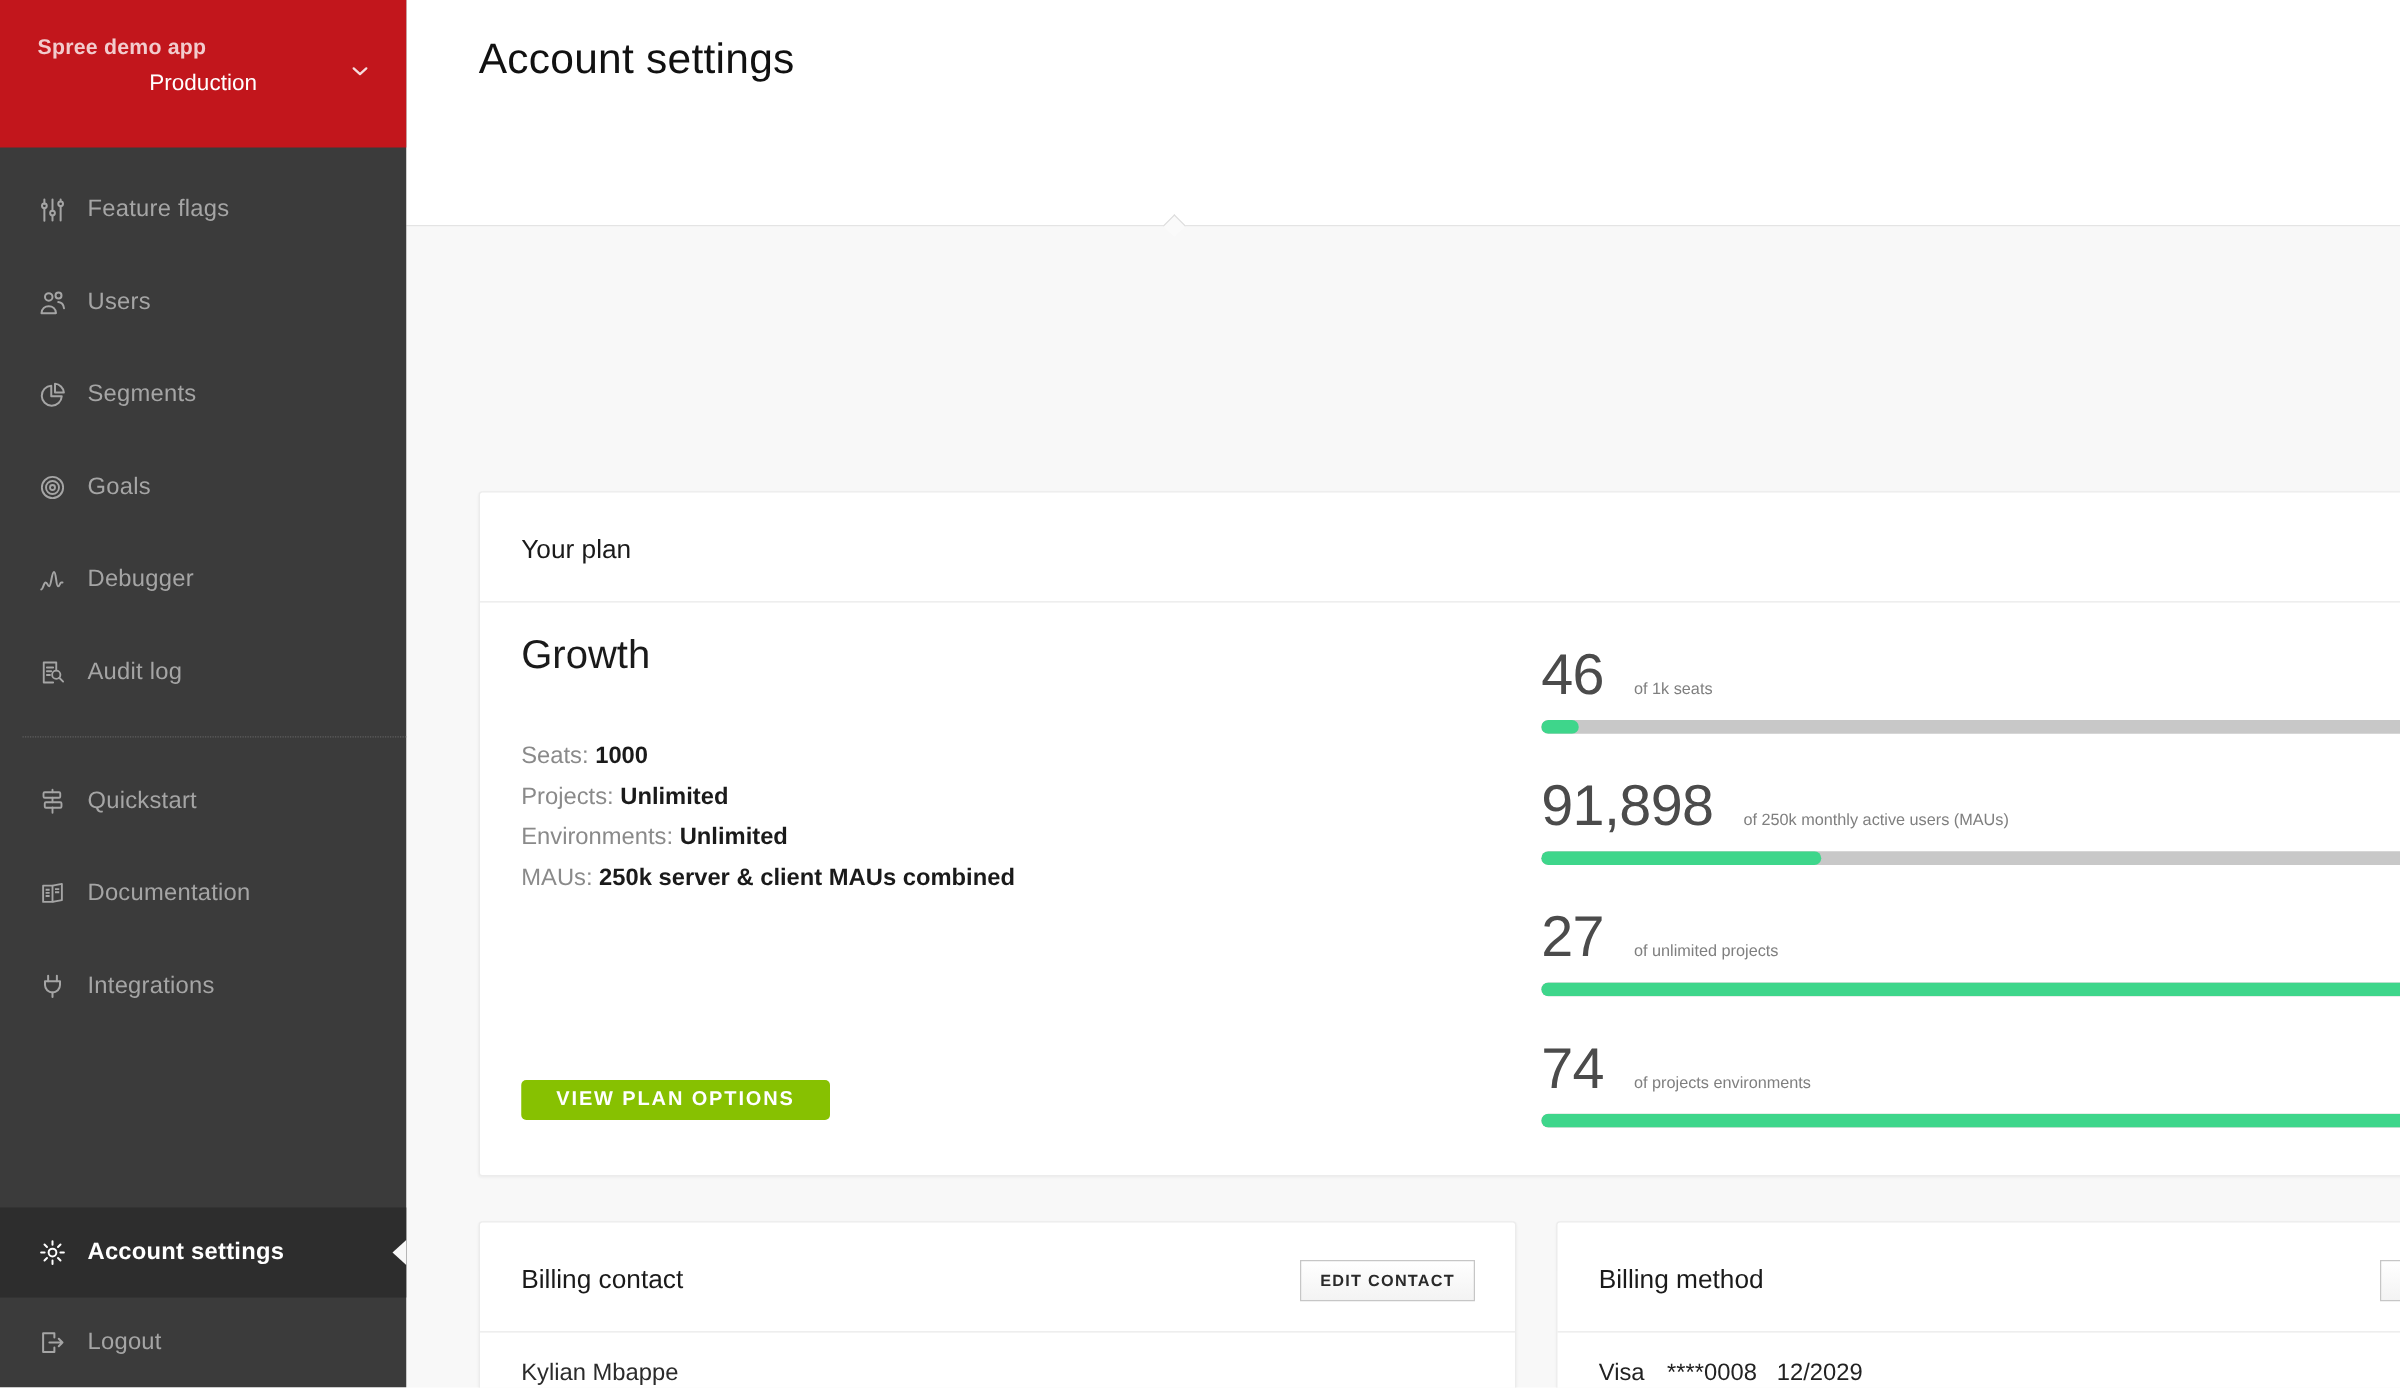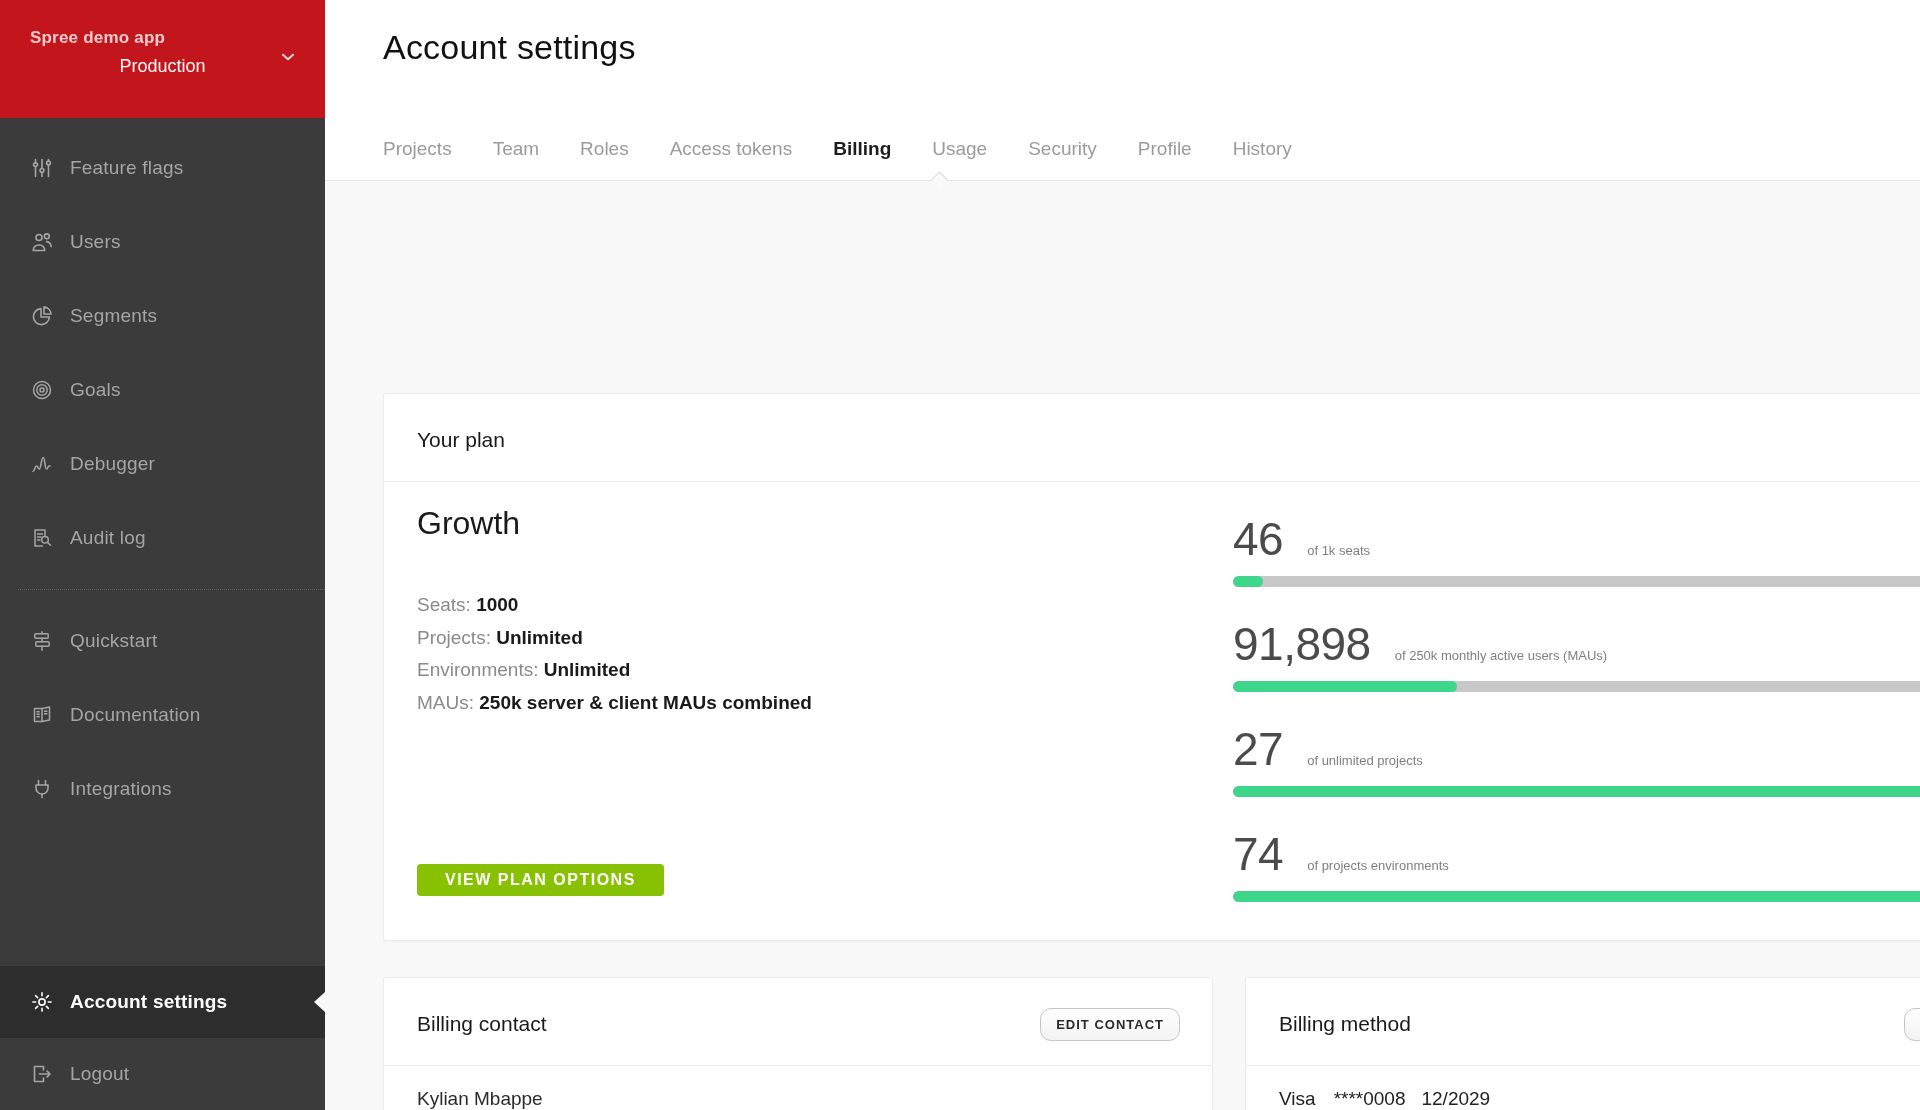--- a/index.html
+++ b/index.html
@@ -108,21 +108,21 @@
   .stat-top{display:flex;align-items:baseline;}
   .stat-value{font-size:46px;line-height:50px;color:#4b4b4b;letter-spacing:-.5px;}
   .stat-label{font-size:13px;color:#7f7f7f;margin-left:24px;}
   .bar{margin-top:12px;height:11px;border-radius:6px;background:var(--progress-track);overflow:hidden;}
   .bar-fill{height:11px;border-radius:6px;background:var(--progress-green);}
 
   .contact-card{left:58px;top:796px;width:830px;height:360px;}
   .method-card{left:920px;top:796px;width:1600px;height:360px;}
   .edit-button{
     position:absolute;right:32px;top:30px;height:33px;padding:0 15px;
-    background:linear-gradient(#ffffff,#f3f3f3);border:1px solid #c6c6c6;border-radius:11px;
+    background:linear-gradient(#ffffff,#f3f3f3);border:1px solid #c6c6c6;border-radius:0;
     font-family:inherit;font-size:13px;font-weight:700;letter-spacing:1px;color:#2a2a2a;cursor:pointer;
   }
   .edit-button.cutoff{right:auto;left:658px;width:150px;}
   .card-body{padding:17px 33px;position:relative;}
   .contact-lines{font-size:19px;line-height:32.5px;color:#2b2b2b;}
   .visa-row{font-size:19px;line-height:32.5px;color:#222222;}
   .visa-row .num{margin-left:18px;}
   .visa-row .exp{margin-left:16px;}
 
   .icon svg{display:block;}
@@ -278,31 +278,20 @@
           </svg>
       </span>
       <span class="nav-label">Logout</span>
     </div>
   </div>
 </div>
 
 <div class="main">
   <div class="main-header">
     <h1 class="page-title" style="margin:0;">Account settings</h1>
-    <div class="tabs">
-      <span class="tab">Projects</span>
-      <span class="tab">Team</span>
-      <span class="tab">Roles</span>
-      <span class="tab">Access tokens</span>
-      <span class="tab active">Billing</span>
-      <span class="tab">Usage</span>
-      <span class="tab">Security</span>
-      <span class="tab">Profile</span>
-      <span class="tab">History</span>
-    </div>
   </div>
   <div class="tab-notch"></div>
 
   <div class="main-body">
 
     <div class="card plan-card">
       <div class="card-head">
         <div class="card-title">Your plan</div>
       </div>
       <div class="plan-body">

